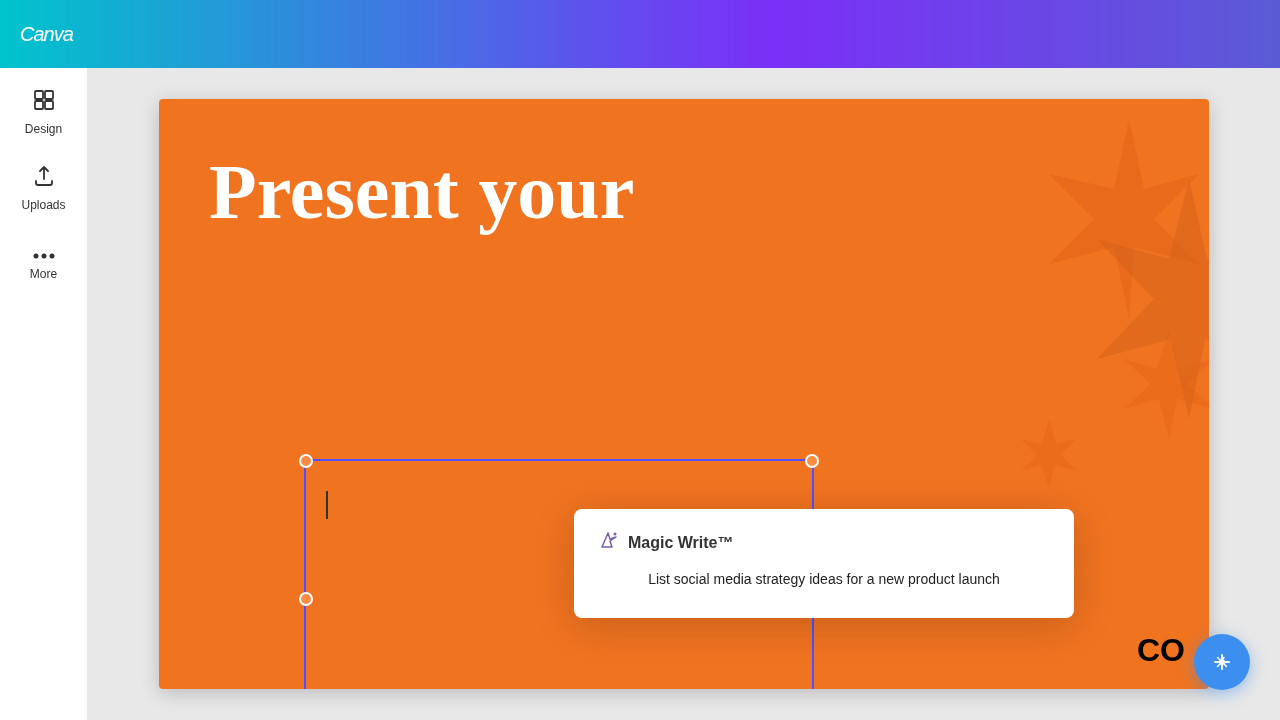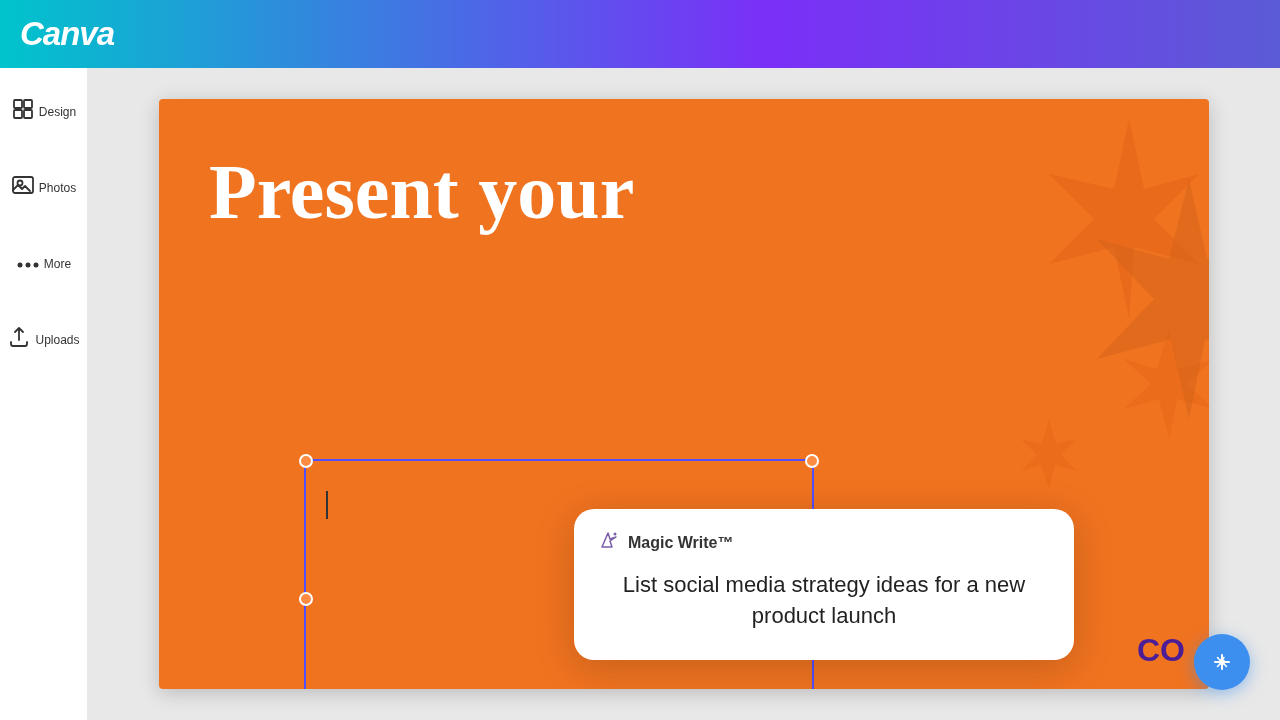--- a/index.html
+++ b/index.html
@@ -8,22 +8,22 @@
     
     .topbar {
       height: 68px;
       background: linear-gradient(90deg, #00c4cc 0%, #7b2ff7 60%, #5b5bd6 100%);
       display: flex;
       align-items: center;
       padding: 0 20px;
       flex-shrink: 0;
     }
     .canva-logo {
-      font-size: 33px;
-      font-weight: 700;
+      font-size: 20px;
+      font-weight: 400;
       color: white;
       font-style: italic;
       letter-spacing: -1px;
     }
 
     
     .main-layout {
       display: flex;
       flex: 1;
       overflow: hidden;
@@ -36,21 +36,21 @@
       display: flex;
       flex-direction: column;
       align-items: center;
       padding: 8px 0;
       gap: 4px;
       border-right: 1px solid #e8e8e8;
       flex-shrink: 0;
     }
     .sidebar-item {
       display: flex;
-      flex-direction: row;
+      flex-direction: column;
       align-items: center;
       justify-content: center;
       width: 76px;
       height: 72px;
       border-radius: 8px;
       cursor: pointer;
       gap: 4px;
     }
     .sidebar-item .icon {
       font-size: 22px;
@@ -128,53 +128,53 @@
       background: #333;
     }
 
     
     .magic-write-popup {
       position: absolute;
       left: 415px;
       top: 410px;
       width: 500px;
       background: white;
-      border-radius: 20px;
+      border-radius: 8px;
       padding: 20px 24px 28px;
       box-shadow: 0 8px 40px rgba(0,0,0,0.18);
     }
     .magic-write-header {
       display: flex;
       align-items: center;
       gap: 8px;
       margin-bottom: 14px;
     }
     .magic-write-icon {
       font-size: 20px;
     }
     .magic-write-title {
       font-size: 16px;
       font-weight: 600;
       color: #333;
     }
     .magic-write-text {
-      font-size: 22px;
+      font-size: 14px;
       font-weight: 400;
       color: #222;
       line-height: 1.4;
     }
 
     
     .slide-logo {
       position: absolute;
       bottom: 20px;
       right: 24px;
       font-size: 32px;
       font-weight: 900;
-      color: #4c1d95;
+      color: #000000;
     }
 
     
     .magic-float-button {
       position: absolute;
       bottom: 30px;
       right: 30px;
       width: 56px;
       height: 56px;
       background: #3d8fef;
@@ -206,50 +206,40 @@
           <rect x="13" y="3" width="8" height="8" rx="1" stroke="#333" stroke-width="1.8"></rect>
           <rect x="3" y="13" width="8" height="8" rx="1" stroke="#333" stroke-width="1.8"></rect>
           <rect x="13" y="13" width="8" height="8" rx="1" stroke="#333" stroke-width="1.8"></rect>
         </svg>
       </span>
       <span class="label">Design</span>
     </div>
 
 
 
+
     <div class="sidebar-item">
       <span class="icon">
         <svg width="24" height="24" viewBox="0 0 24 24" fill="none">
-          <rect x="2" y="4" width="20" height="16" rx="2" stroke="#333" stroke-width="1.8"></rect>
-          <circle cx="9" cy="10" r="2.5" stroke="#333" stroke-width="1.8"></circle>
-          <path d="M2 17l5-5 4 4 3-3 5 5" stroke="#333" stroke-width="1.8" stroke-linecap="round" stroke-linejoin="round"></path>
+          <path d="M12 3v12M8 7l4-4 4 4" stroke="#333" stroke-width="1.8" stroke-linecap="round" stroke-linejoin="round"></path>
+          <path d="M4 17v2a2 2 0 002 2h12a2 2 0 002-2v-2" stroke="#333" stroke-width="1.8" stroke-linecap="round"></path>
         </svg>
       </span>
-      <span class="label">Photos</span>
+      <span class="label">Uploads</span>
     </div>
 
     <div class="sidebar-item more">
       <span class="icon">
         <svg width="24" height="8" viewBox="0 0 24 8" fill="none">
           <circle cx="4" cy="4" r="2.5" fill="#333"></circle>
           <circle cx="12" cy="4" r="2.5" fill="#333"></circle>
           <circle cx="20" cy="4" r="2.5" fill="#333"></circle>
         </svg>
       </span>
       <span class="label">More</span>
-    </div>
-
-    <div class="sidebar-item">
-      <span class="icon">
-        <svg width="24" height="24" viewBox="0 0 24 24" fill="none">
-          <path d="M12 3v12M8 7l4-4 4 4" stroke="#333" stroke-width="1.8" stroke-linecap="round" stroke-linejoin="round"></path>
-          <path d="M4 17v2a2 2 0 002 2h12a2 2 0 002-2v-2" stroke="#333" stroke-width="1.8" stroke-linecap="round"></path>
-        </svg>
-      </span>
-      <span class="label">Uploads</span>
     </div>
 
   </div>
 
   <div class="canvas-area">
 
     <div class="slide">
 
       <svg style="position:absolute;right:0;top:0;width:360px;height:400px;" viewBox="0 0 360 400">
 

